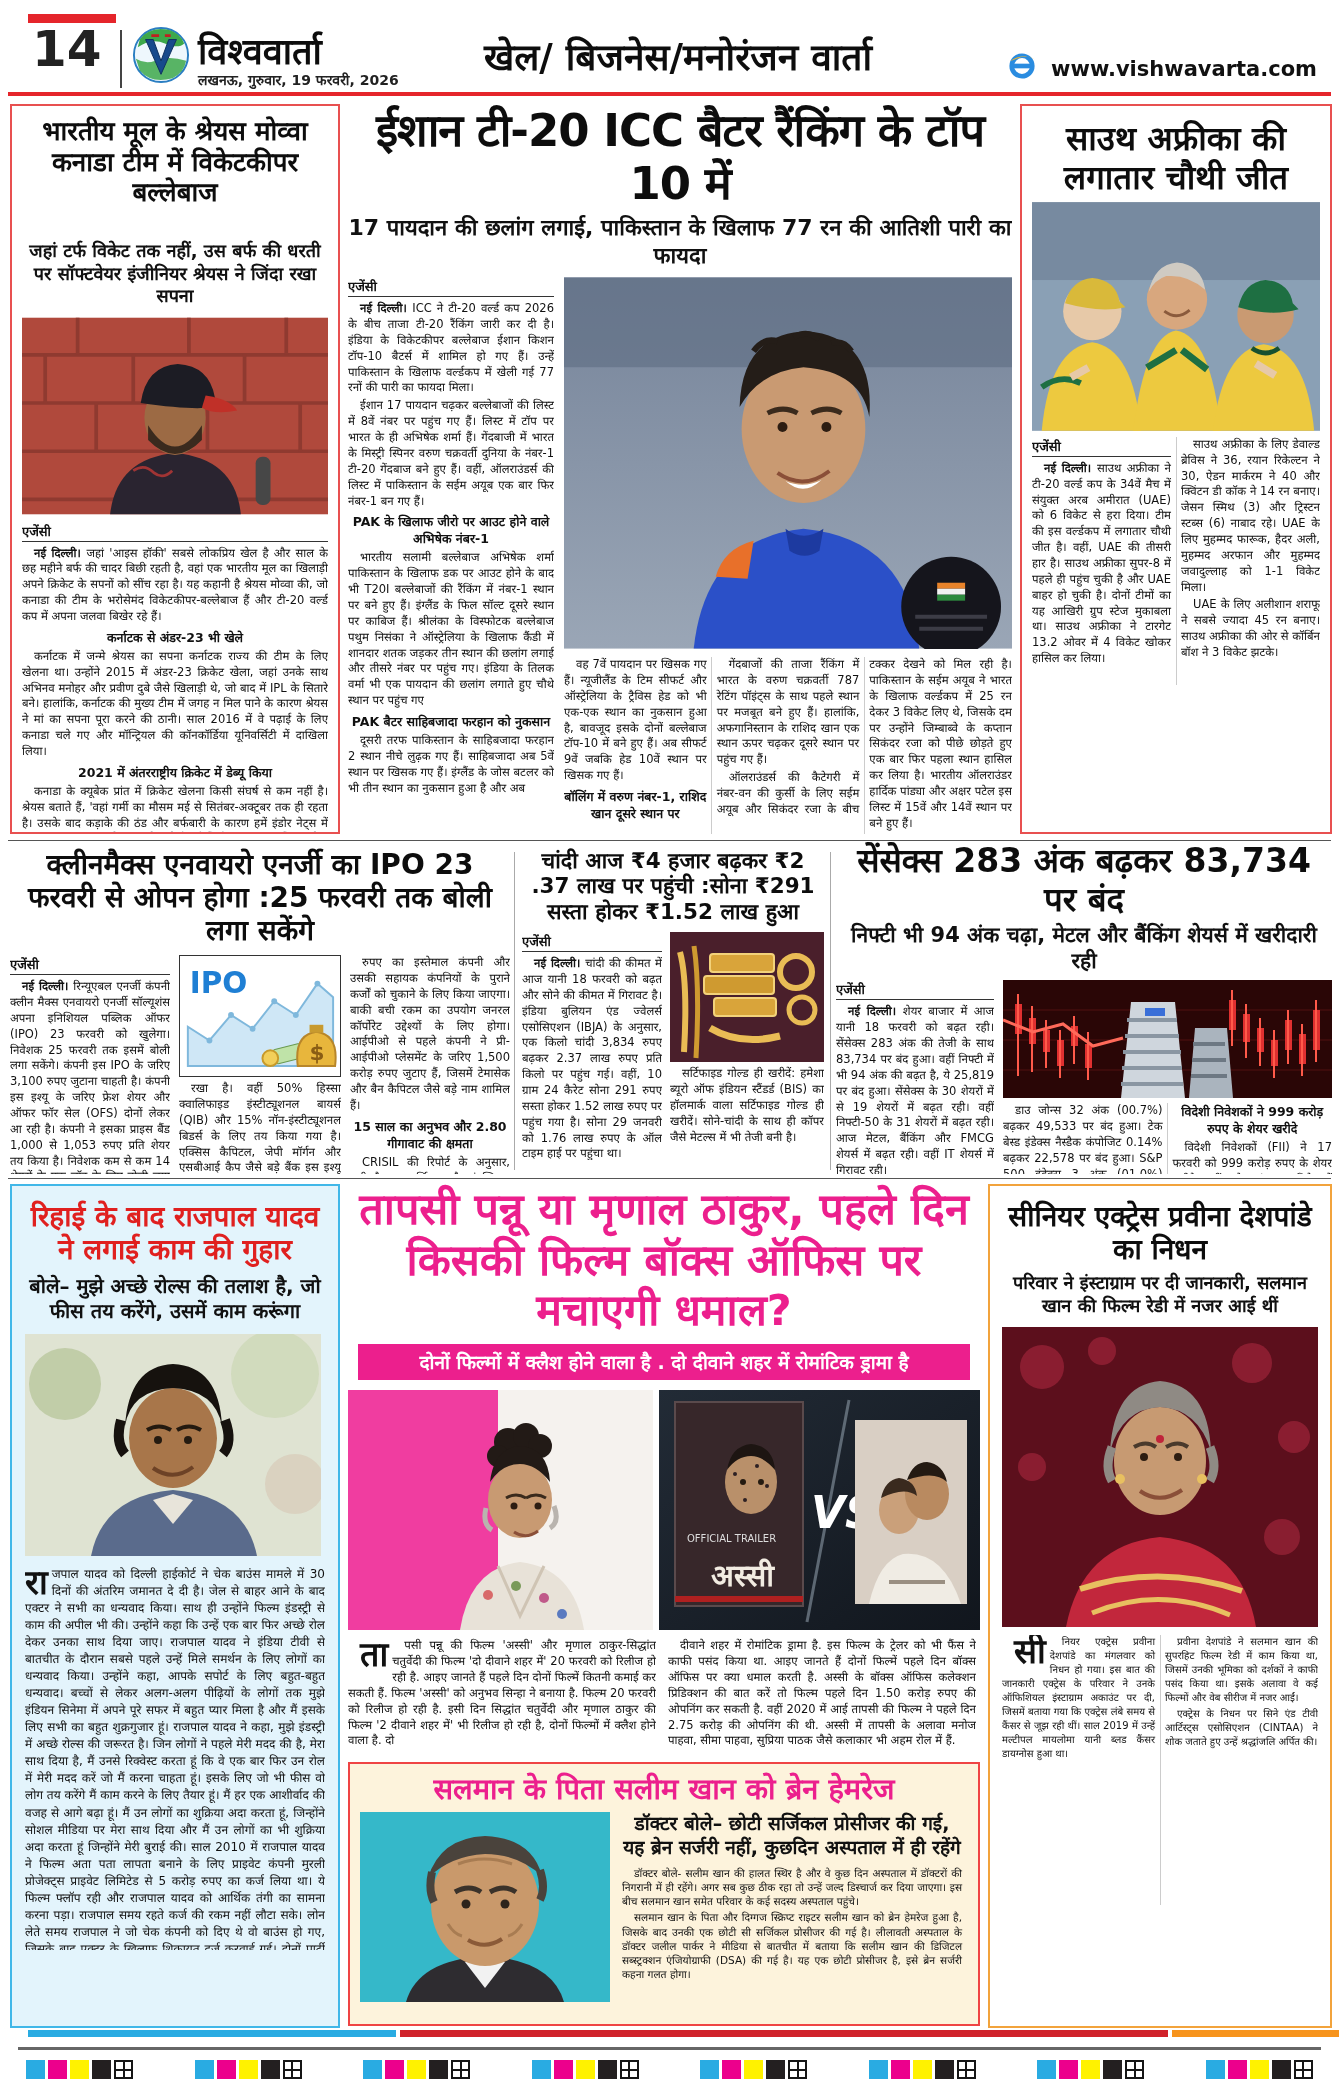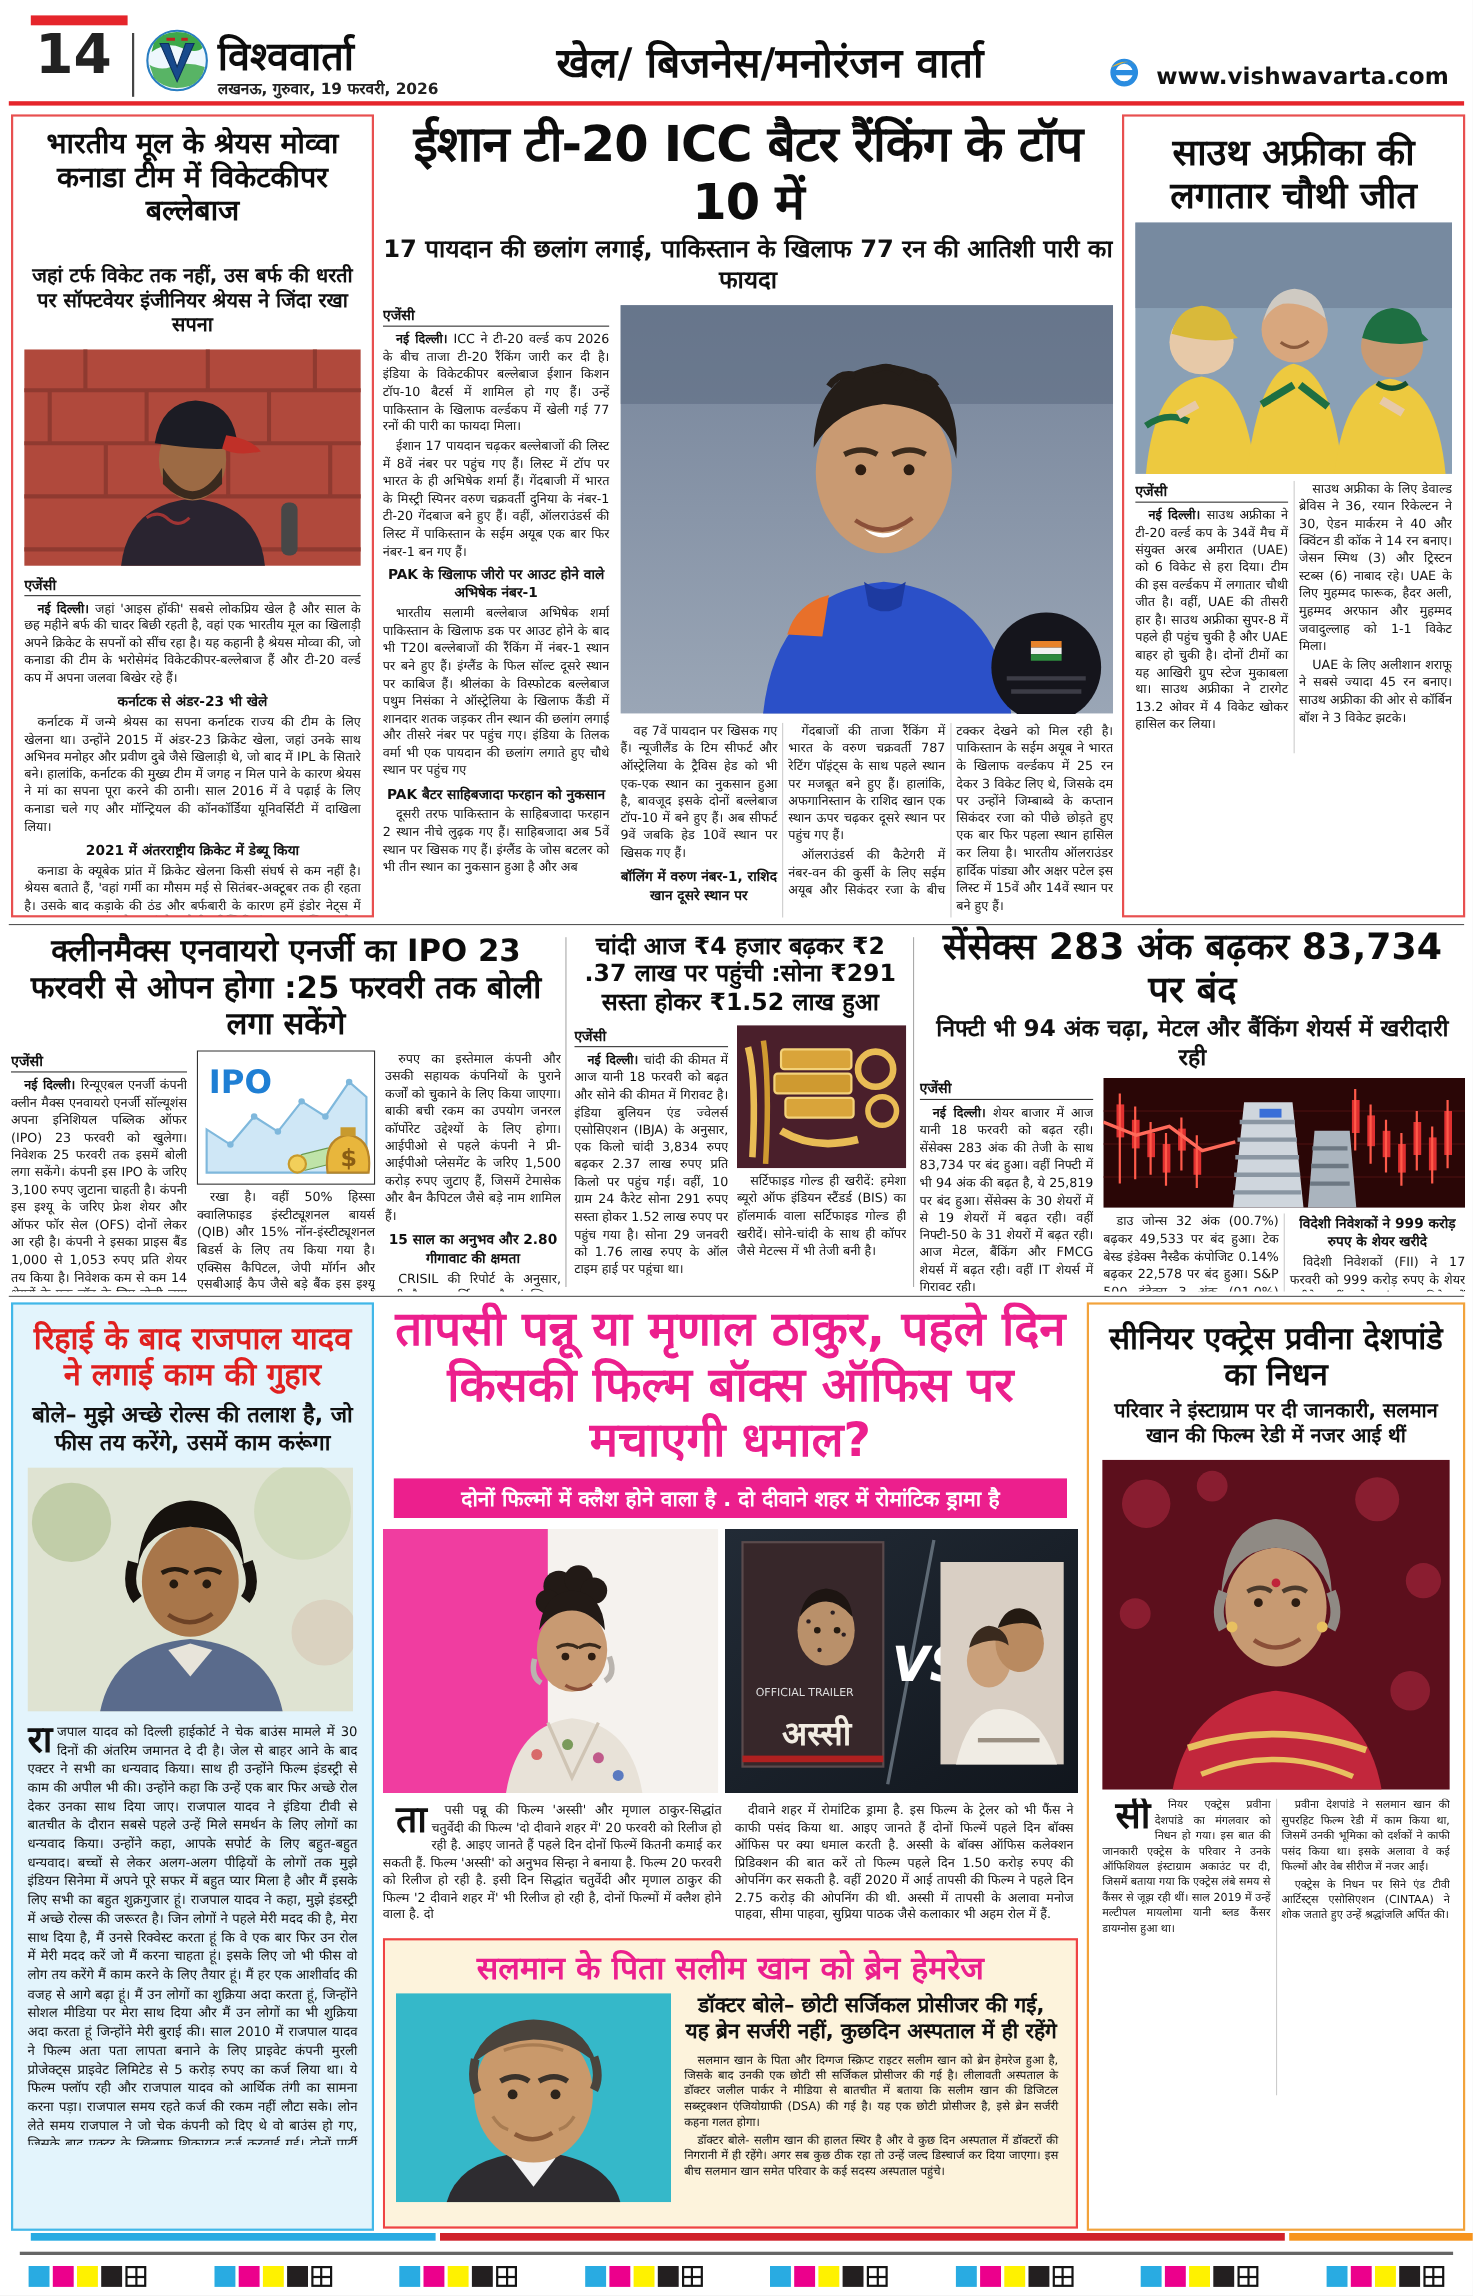--- a/index.html
+++ b/index.html
@@ -7,21 +7,21 @@
   body { font-family:"DejaVu Sans","Liberation Sans",sans-serif; }
   #page { position:relative; width:1339px; height:2087px; background:#fff; margin:0 auto; overflow:hidden; color:#111; }
 
   
   .redtop { position:absolute; left:28px; top:14px; width:88px; height:9px; background:#e5252b; }
   .pageno { position:absolute; left:32px; top:24px; font-size:50px; font-weight:bold; line-height:1; color:#222; }
   .hdr-div { position:absolute; left:120px; top:30px; width:2px; height:58px; background:#444; }
   .logo { position:absolute; left:132px; top:26px; width:58px; height:58px; }
   .masthead { position:absolute; left:198px; top:26px; font-size:36px; font-weight:bold; color:#0d0d0d; }
   .dateline { position:absolute; left:198px; top:70px; font-size:14px; font-weight:bold; color:#222; }
-  .section-title { position:absolute; left:350px; width:700px; top:30px; text-align:center; font-size:37px; font-weight:bold; color:#0d0d0d; }
+  .section-title { position:absolute; left:328px; width:700px; top:30px; text-align:center; font-size:37px; font-weight:bold; color:#0d0d0d; }
   .website { position:absolute; right:22px; top:52px; font-size:21px; font-weight:bold; color:#111; display:flex; align-items:center; gap:15px; }
   .hdr-rule { position:absolute; left:8px; right:8px; top:92px; height:4px; background:#e5252b; }
 
   
   .abox { position:absolute; overflow:hidden; }
   .bordered { border:2px solid #e85050; padding:8px 10px; }
   h1,h2 { text-align:center; line-height:1.18; color:#0d0d0d; }
   .sub { text-align:center; font-weight:bold; line-height:1.25; }
   .par { font-size:11.5px; line-height:1.38; text-align:justify; text-indent:12px; margin-bottom:2px; }
   .byl { font-size:13px; font-weight:bold; border-bottom:1.5px solid #333; margin-bottom:4px; padding-bottom:1px; }
@@ -487,22 +487,22 @@
             <path d="M95 80 q14 -8 26 0 M130 80 q14 -8 26 0" stroke="#3a322a" stroke-width="5" fill="none"></path>
             <circle cx="106" cy="92" r="4.5" fill="#2d241c"></circle>
               <circle cx="145" cy="92" r="4.5" fill="#2d241c"></circle>
             <path d="M98 52 q26 -10 54 0 M88 112 q6 10 14 12 M162 112 q-6 10 -14 12" stroke="#a87c52" stroke-width="3" fill="none"></path>
             <path d="M108 128 Q125 138 142 127" stroke="#8a5a38" stroke-width="4" fill="none"></path>
           </svg>
         </div>
         <div class="a9-r">
           <div class="sub">डॉक्टर बोले– छोटी सर्जिकल प्रोसीजर की गई, यह ब्रेन सर्जरी नहीं, कुछदिन अस्पताल में ही रहेंगे</div>
           <div>
+              <p class="par">डॉक्टर बोले- सलीम खान की हालत स्थिर है और वे कुछ दिन अस्पताल में डॉक्टरों की निगरानी में ही रहेंगे। अगर सब कुछ ठीक रहा तो उन्हें जल्द डिस्चार्ज कर दिया जाएगा। इस बीच सलमान खान समेत परिवार के कई सदस्य अस्पताल पहुंचे।</p>
               <p class="par">सलमान खान के पिता और दिग्गज स्क्रिप्ट राइटर सलीम खान को ब्रेन हेमरेज हुआ है, जिसके बाद उनकी एक छोटी सी सर्जिकल प्रोसीजर की गई है। लीलावती अस्पताल के डॉक्टर जलील पार्कर ने मीडिया से बातचीत में बताया कि सलीम खान की डिजिटल सब्स्ट्रक्शन एंजियोग्राफी (DSA) की गई है। यह एक छोटी प्रोसीजर है, इसे ब्रेन सर्जरी कहना गलत होगा।</p>
-              <p class="par">डॉक्टर बोले- सलीम खान की हालत स्थिर है और वे कुछ दिन अस्पताल में डॉक्टरों की निगरानी में ही रहेंगे। अगर सब कुछ ठीक रहा तो उन्हें जल्द डिस्चार्ज कर दिया जाएगा। इस बीच सलमान खान समेत परिवार के कई सदस्य अस्पताल पहुंचे।</p>
             </div>
         </div>
       </div>
     </div>
   </div>
 
   <div id="a10" class="abox">
     <h2>सीनियर एक्ट्रेस प्रवीना देशपांडे का निधन</h2>
     <div class="sub">परिवार ने इंस्टाग्राम पर दी जानकारी, सलमान खान की फिल्म रेडी में नजर आई थीं</div>
     <div class="photo">

